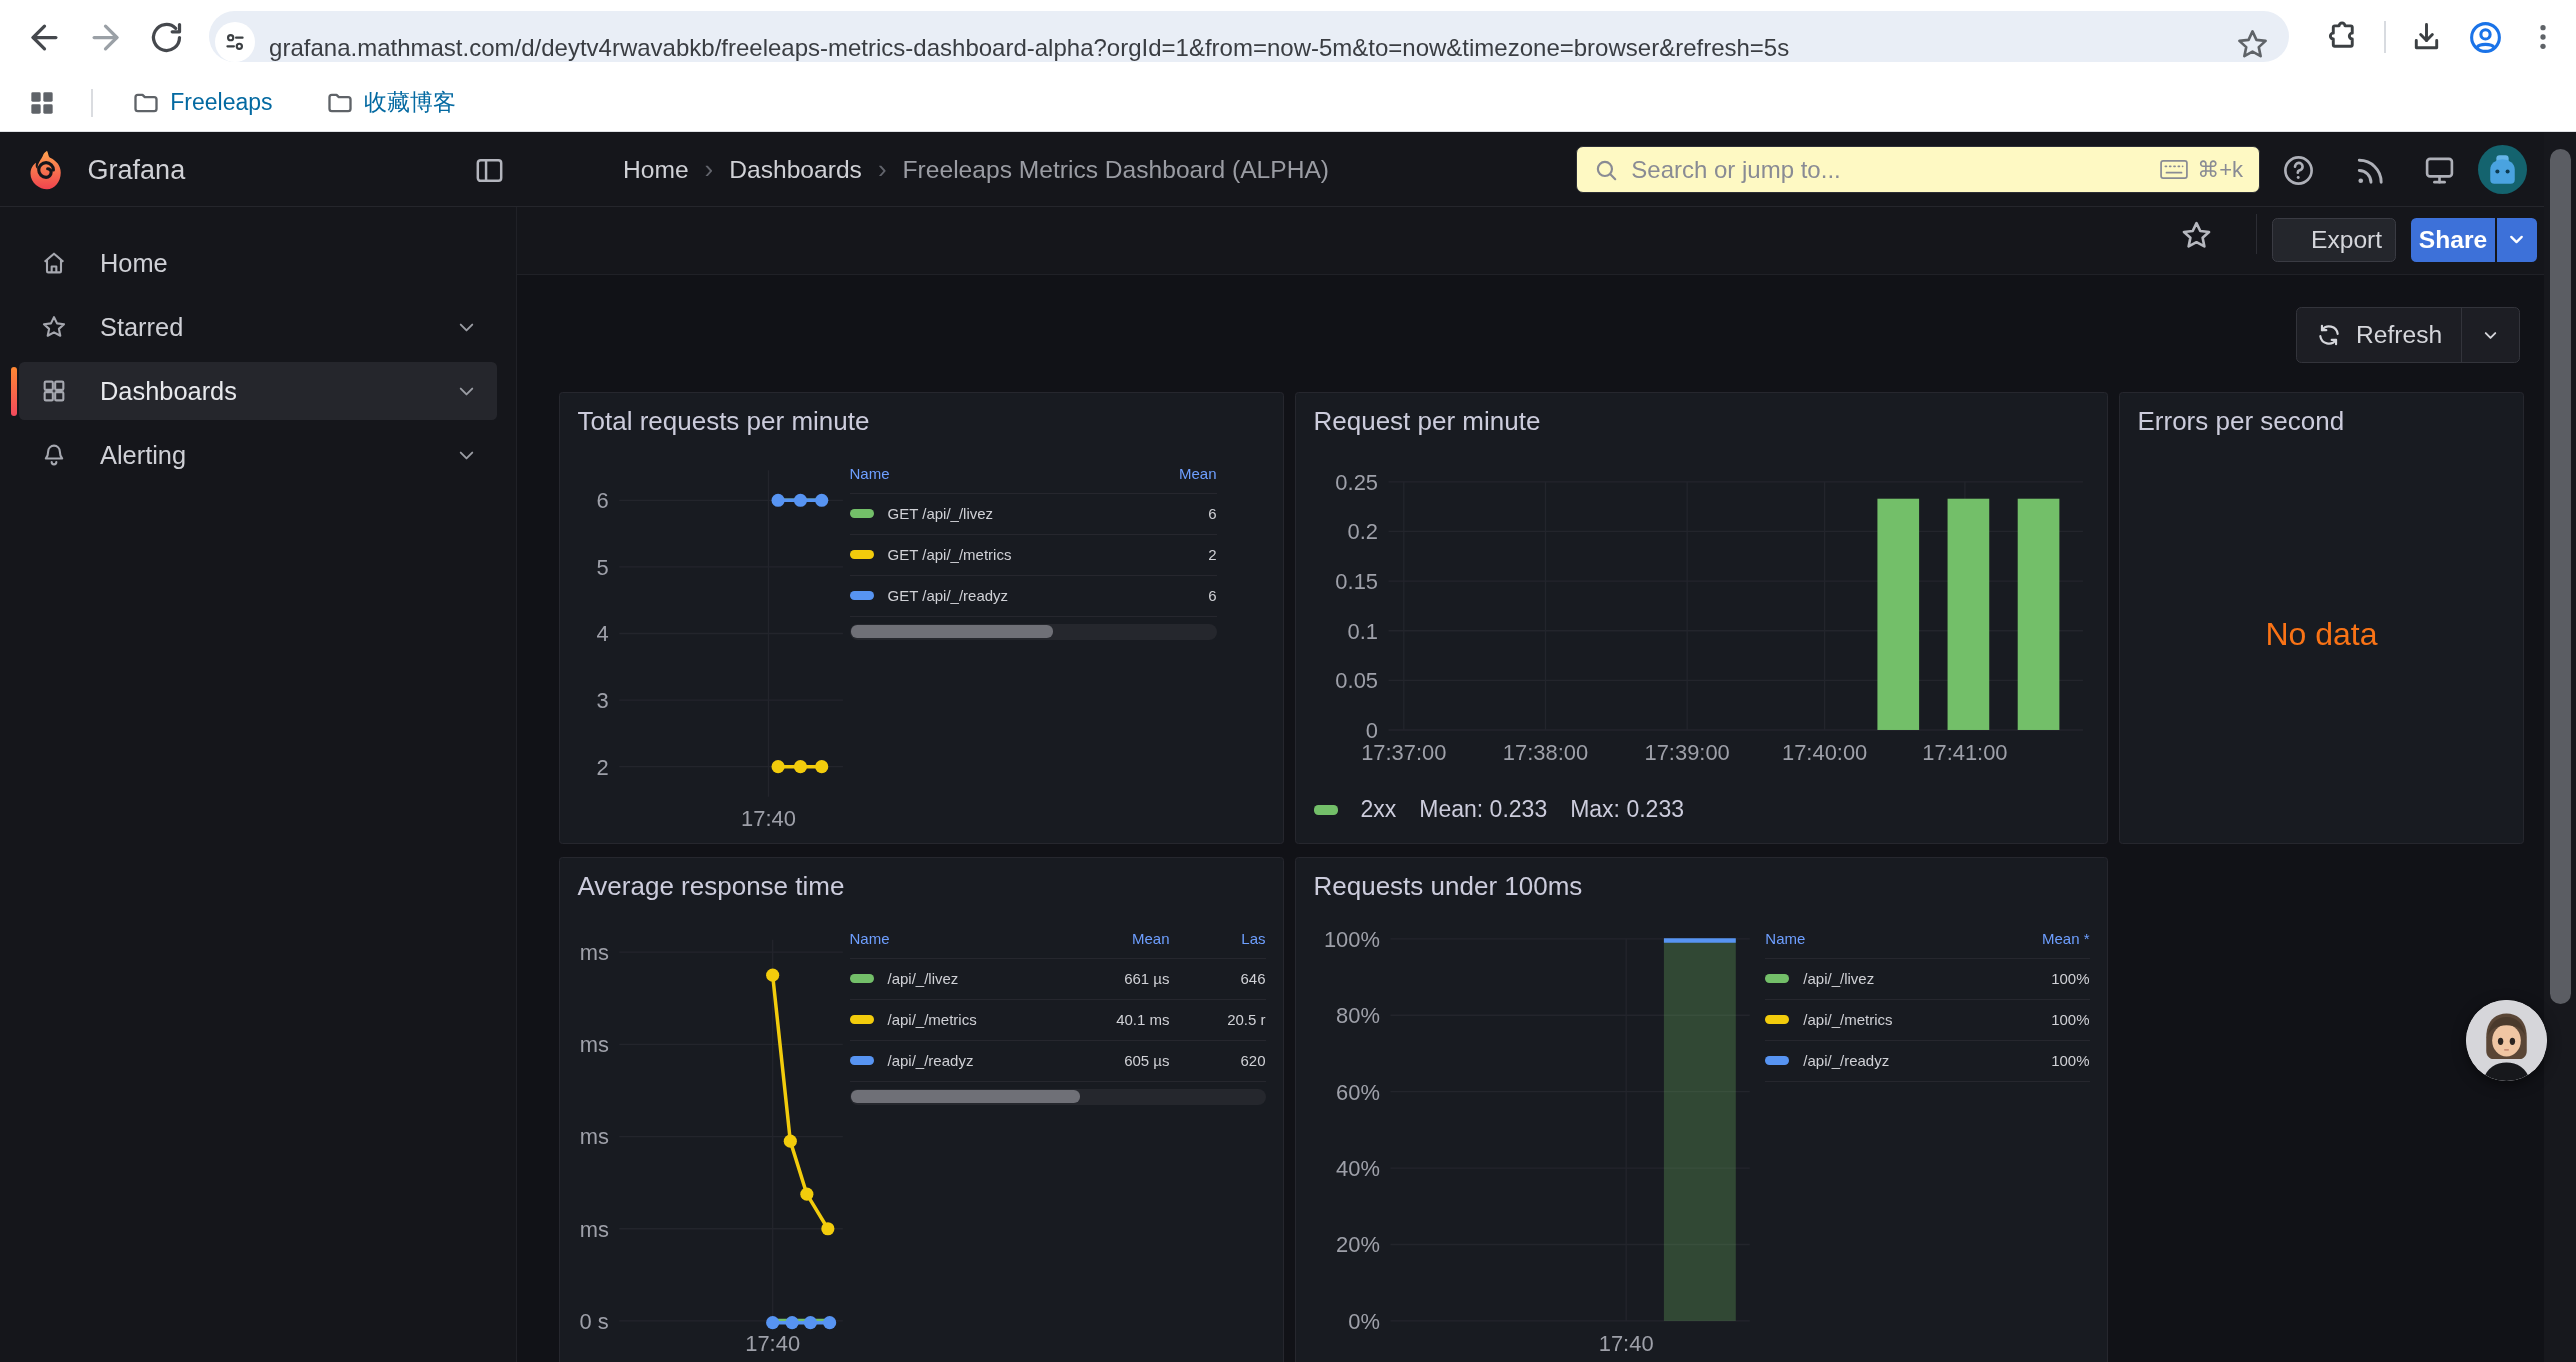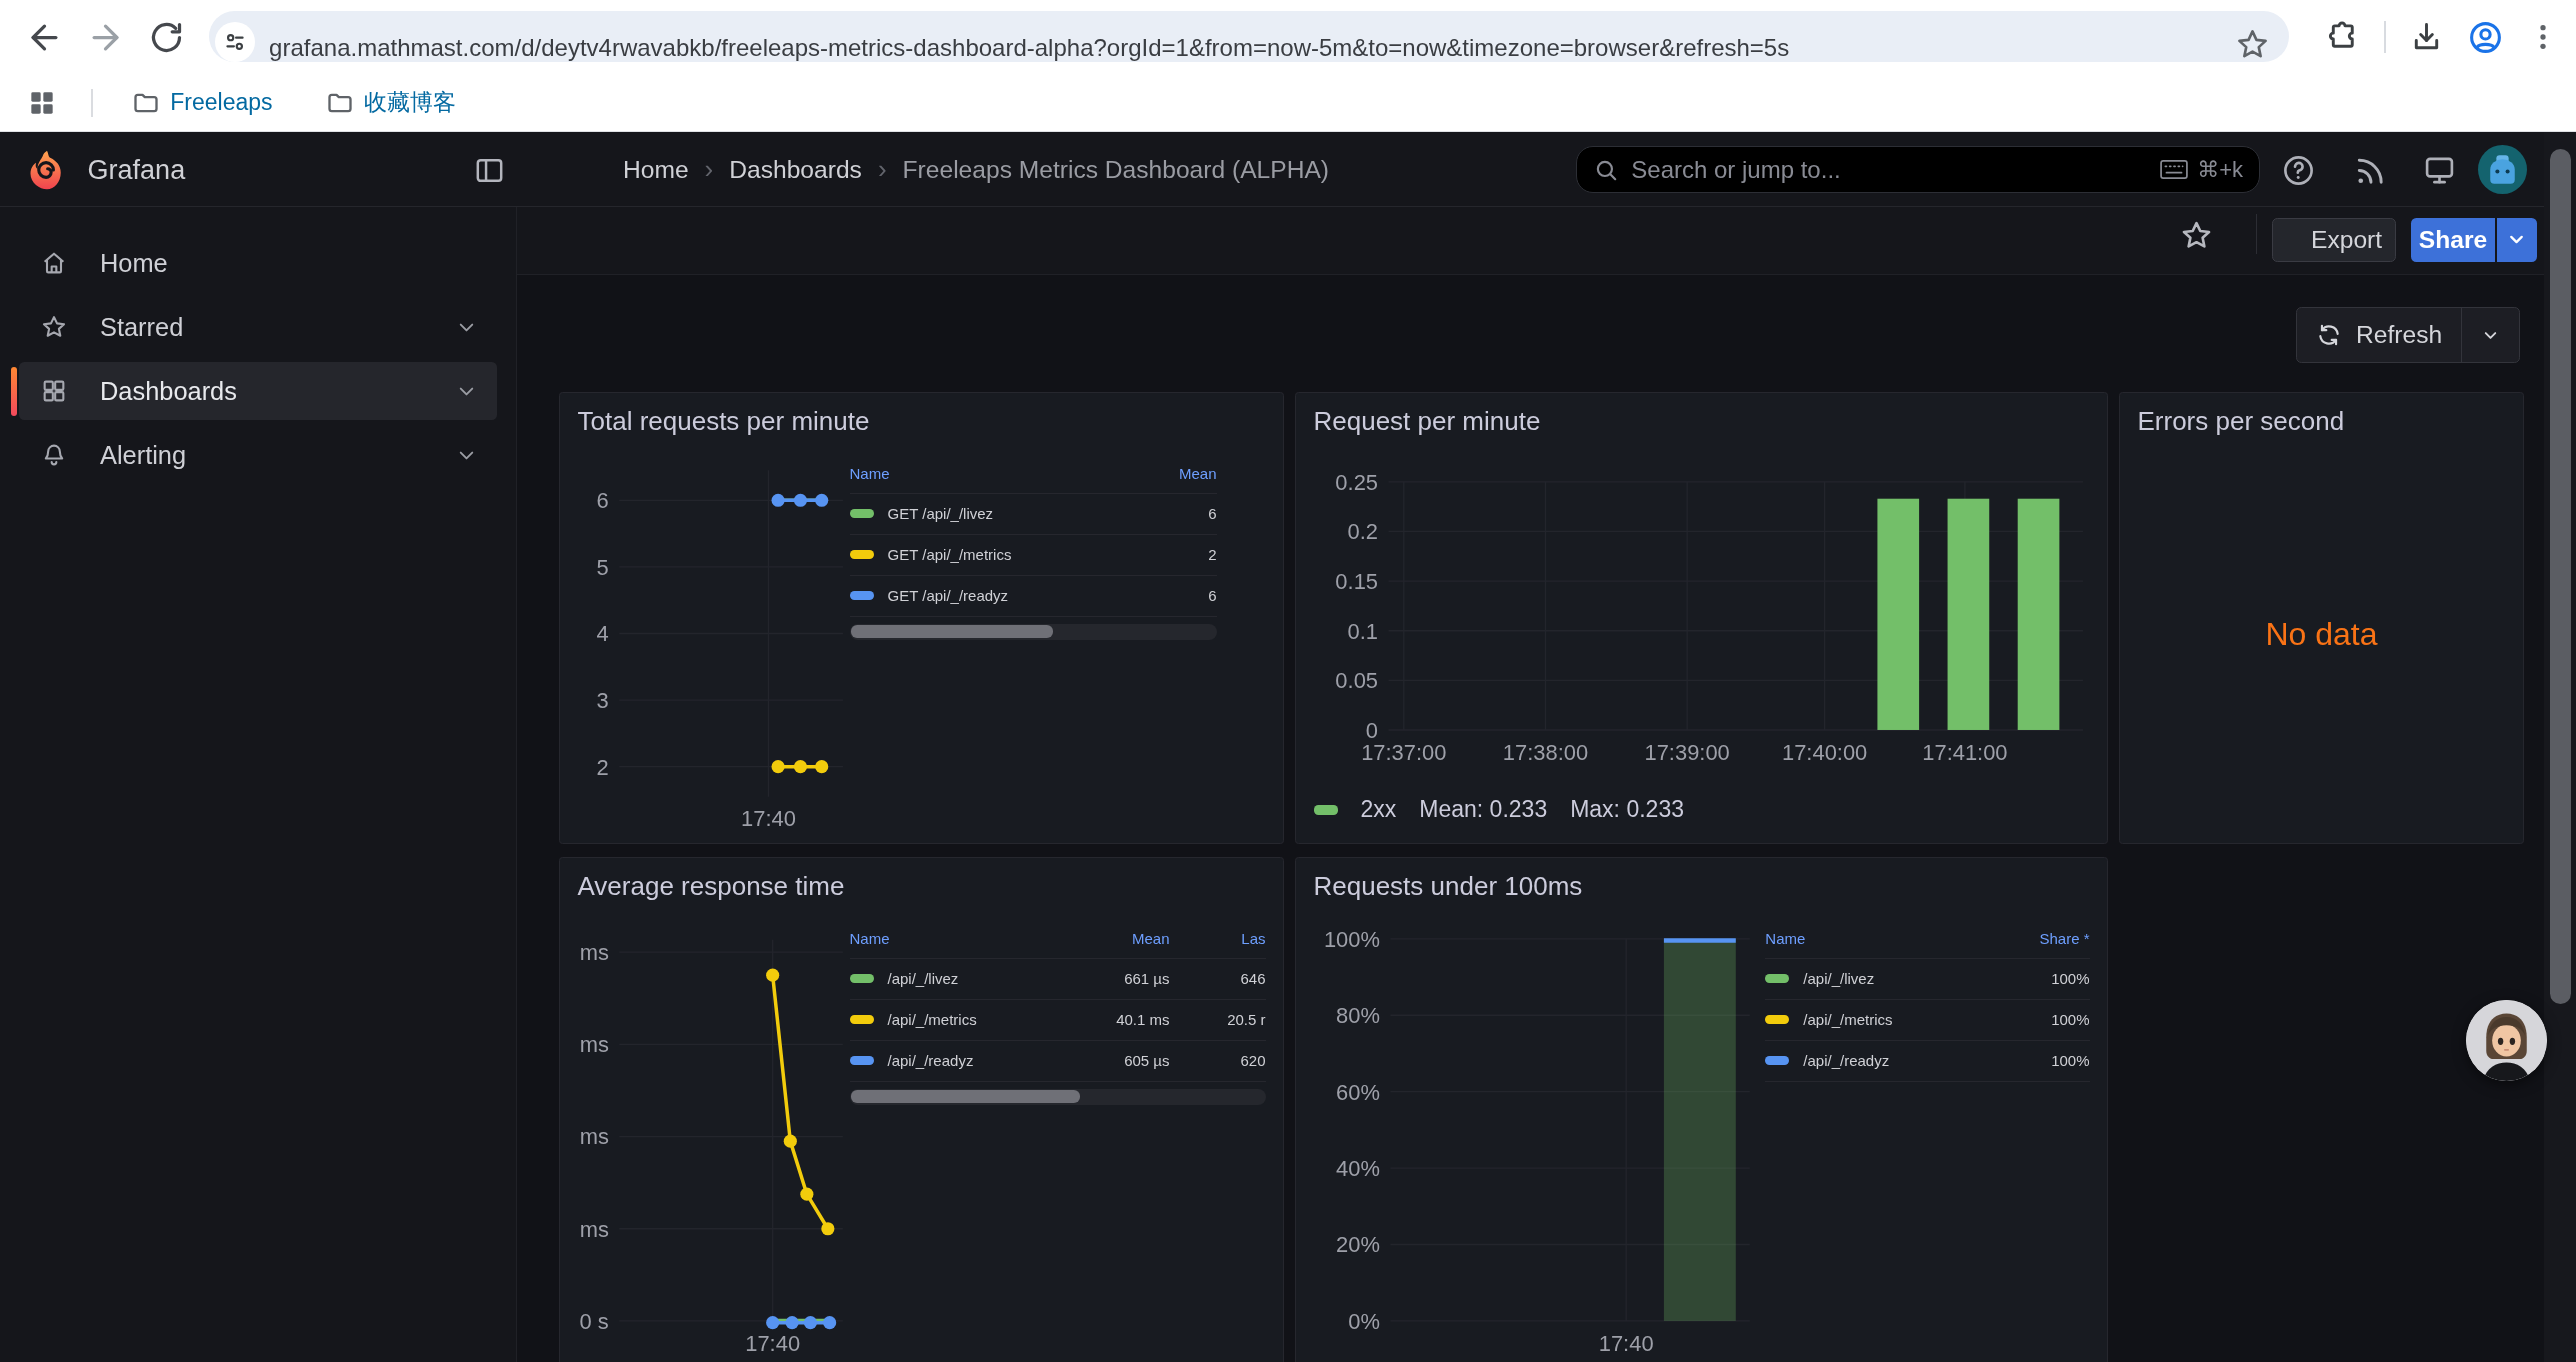--- a/index.html
+++ b/index.html
@@ -24,21 +24,21 @@
 
   
   .gnav { position:absolute; left:0; top:132px; width:2576px; height:75px; background:#15161b; border-bottom:0.9px solid #25262c; }
   .brand { position:absolute; left:24.6px; top:16px; display:flex; align-items:center; gap:19px; }
   .brand-name { font-size:27px; color:#d0d1d6; }
   .dock { position:absolute; left:473px; top:22px; color:#b3b5bd; }
   .crumbs { position:absolute; left:623px; top:0; height:75px; display:flex; align-items:center; gap:16px; font-size:24.6px; }
   .crumb { color:#d0d1d6; }
   .crumb-sep { color:#62646c; font-size:26px; }
   .crumb.cur { color:#9a9ca3; }
-  .gsearch { position:absolute; left:1576px; top:14px; width:684px; height:47px; background:#000000; border:0.9px solid #2c2e35; border-radius:17px; display:flex; align-items:center; padding:0 16px; color:#898b94; }
+  .gsearch { position:absolute; left:1576px; top:14px; width:684px; height:47px; background:#fef9c3; border:0.9px solid #2c2e35; border-radius:7px; display:flex; align-items:center; padding:0 16px; color:#898b94; }
   .gsearch .ph { font-size:24px; margin-left:12.3px; flex:1; }
   .kbd-hint { display:flex; align-items:center; gap:8.8px; font-size:22px; color:#898b94; }
   .gnav-ic { position:absolute; top:21px; width:35px; height:35px; color:#aeb0b8; }
   .gavatar { position:absolute; left:2478px; top:13px; width:49px; height:49px; border-radius:50%; background:#14636e; overflow:hidden; }
 
   
   .sidebar { position:absolute; left:0; top:207px; width:517px; height:1156px; background:#15161b; border-right:0.9px solid #202127; padding-top:21px; }
   .sitem { position:relative; height:58px; margin:6.1px 19px; border-radius:5.3px; display:flex; align-items:center; color:#cfd0d6; }
   .sitem .ic { width:28px; height:28px; margin-left:21px; color:#a6a8b0; }
   .sitem .lb { font-size:25.4px; margin-left:32px; flex:1; }
@@ -494,21 +494,21 @@
           <line x1="87" y1="382.8" x2="497" y2="382.8" stroke="#23252c" stroke-width="1.5"></line>
           <text x="75" y="391.8" fill="#9ea0a9" font-size="25" text-anchor="end">20%</text>
           <line x1="87" y1="470" x2="497" y2="470" stroke="#23252c" stroke-width="1.5"></line>
           <text x="75" y="479" fill="#9ea0a9" font-size="25" text-anchor="end">0%</text>
           <rect x="399.01" y="34" width="82" height="436" fill="rgba(115,191,105,0.28)"></rect>
           <line x1="399.01" y1="36" x2="481.01" y2="36" stroke="#5794F2" stroke-width="5"></line>
         </svg>
       <div class="legend" style="margin-left:8.8px">
         <div class="lg-head">
             <span class="lg-name">Name</span>
-            <span class="col-r" style="width:114px">Share *</span>
+            <span class="col-r" style="width:114px">Mean *</span>
           </div>
         <div class="lg-row">
             <span class="lg-name">
               <i class="sw" style="background: rgb(115, 191, 105);"></i>
               <span>/api/_/livez</span>
             </span>
             <span class="col-r" style="width:114px">100%</span>
           </div>
         <div class="lg-row">
             <span class="lg-name">

